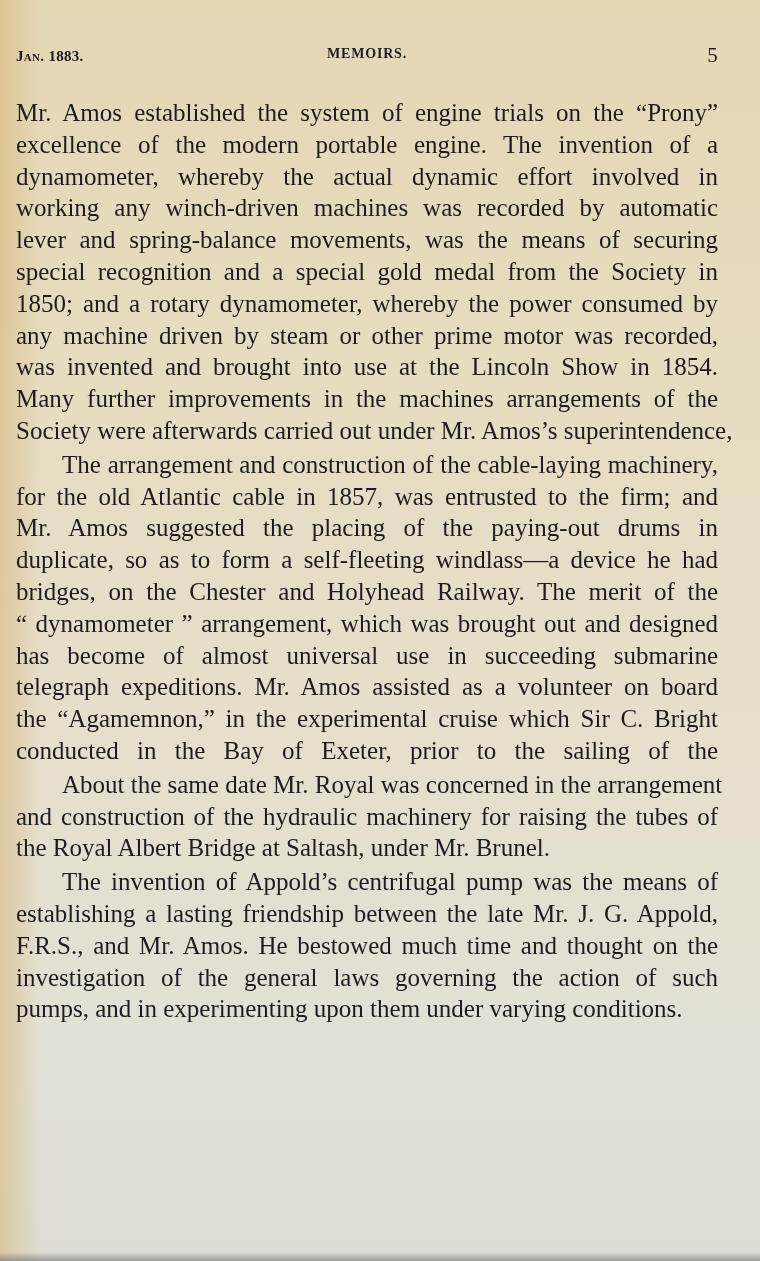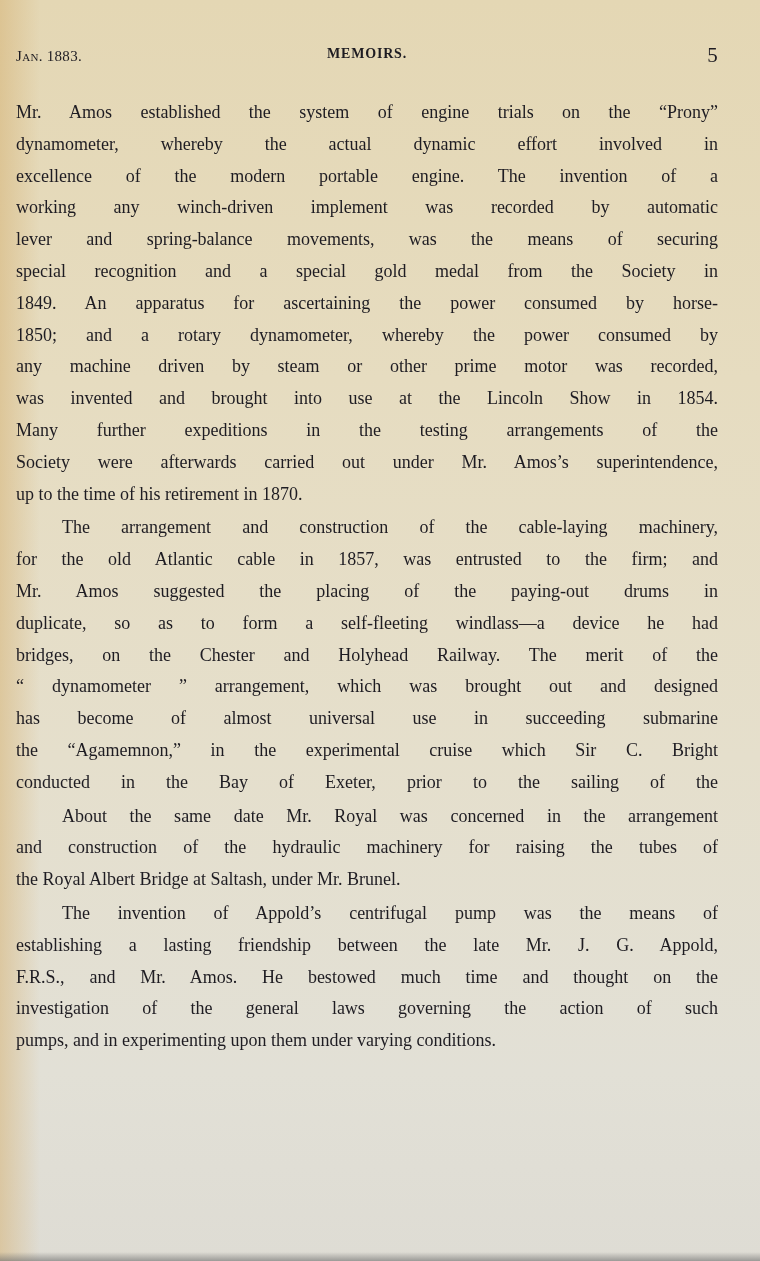--- a/index.html
+++ b/index.html
@@ -31,20 +31,21 @@
       height: 26px;
       font-size: 15px;
       letter-spacing: 0.3px;
     }
     .rh-left {
       position: absolute;
       left: 0;
       top: 4px;
       font-variant: small-caps;
       font-size: 15px;
+      font-weight: bold;
     }
     .rh-center {
       position: absolute;
       left: 0; right: 0;
       top: 2px;
       text-align: center;
       font-weight: bold;
       font-size: 14px;
       letter-spacing: 0.8px;
     }
@@ -52,21 +53,21 @@
       position: absolute;
       right: 0;
       top: -1px;
       font-size: 21px;
     }
     .text-body {
       position: absolute;
       top: 97px;
       left: 16px;
       width: 702px;
-      font-size: 18px;
+      font-size: 25px;
       line-height: 31.8px;
     }
     .line {
       display: block;
       text-align: justify;
       text-align-last: justify;
       white-space: nowrap;
       height: 31.8px;
       overflow: visible;
     }
@@ -86,42 +87,41 @@
 <div class="page">
   <div class="running-head">
     <span class="rh-left">Jan. 1883.</span>
     <span class="rh-center">MEMOIRS.</span>
     <span class="rh-right">5</span>
   </div>
 
   <div class="text-body" id="text-body">
       <div class="paragraph">
         <span class="line">Mr. Amos established the system of engine trials on the “Prony”</span>
+        <span class="line">excellence of the modern portable engine. The invention of a</span>
         <span class="line">dynamometer, whereby the actual dynamic effort involved in</span>
-        <span class="line">excellence of the modern portable engine. The invention of a</span>
-        <span class="line">working any winch-driven implement was recorded by automatic</span>
+        <span class="line">working any winch-driven machines was recorded by automatic</span>
         <span class="line">lever and spring-balance movements, was the means of securing</span>
         <span class="line">special recognition and a special gold medal from the Society in</span>
-        <span class="line">1849. An apparatus for ascertaining the power consumed by horse-</span>
         <span class="line">1850; and a rotary dynamometer, whereby the power consumed by</span>
         <span class="line">any machine driven by steam or other prime motor was recorded,</span>
         <span class="line">was invented and brought into use at the Lincoln Show in 1854.</span>
-        <span class="line">Many further expeditions in the testing arrangements of the</span>
+        <span class="line">Many further improvements in the machines arrangements of the</span>
         <span class="line">Society were afterwards carried out under Mr. Amos’s superintendence,</span>
-        <span class="line last">up to the time of his retirement in 1870.</span>
       </div>
       <div class="para-gap"></div>
       <div class="paragraph">
         <span class="line indent">The arrangement and construction of the cable-laying machinery,</span>
         <span class="line">for the old Atlantic cable in 1857, was entrusted to the firm; and</span>
         <span class="line">Mr. Amos suggested the placing of the paying-out drums in</span>
         <span class="line">duplicate, so as to form a self-fleeting windlass—a device he had</span>
         <span class="line">bridges, on the Chester and Holyhead Railway. The merit of the</span>
         <span class="line">“ dynamometer ” arrangement, which was brought out and designed</span>
         <span class="line">has become of almost universal use in succeeding submarine</span>
+        <span class="line">telegraph expeditions. Mr. Amos assisted as a volunteer on board</span>
         <span class="line">the “Agamemnon,” in the experimental cruise which Sir C. Bright</span>
         <span class="line">conducted in the Bay of Exeter, prior to the sailing of the</span>
       </div>
       <div class="para-gap"></div>
       <div class="paragraph">
         <span class="line indent">About the same date Mr. Royal was concerned in the arrangement</span>
         <span class="line">and construction of the hydraulic machinery for raising the tubes of</span>
         <span class="line last">the Royal Albert Bridge at Saltash, under Mr. Brunel.</span>
       </div>
       <div class="para-gap"></div>

